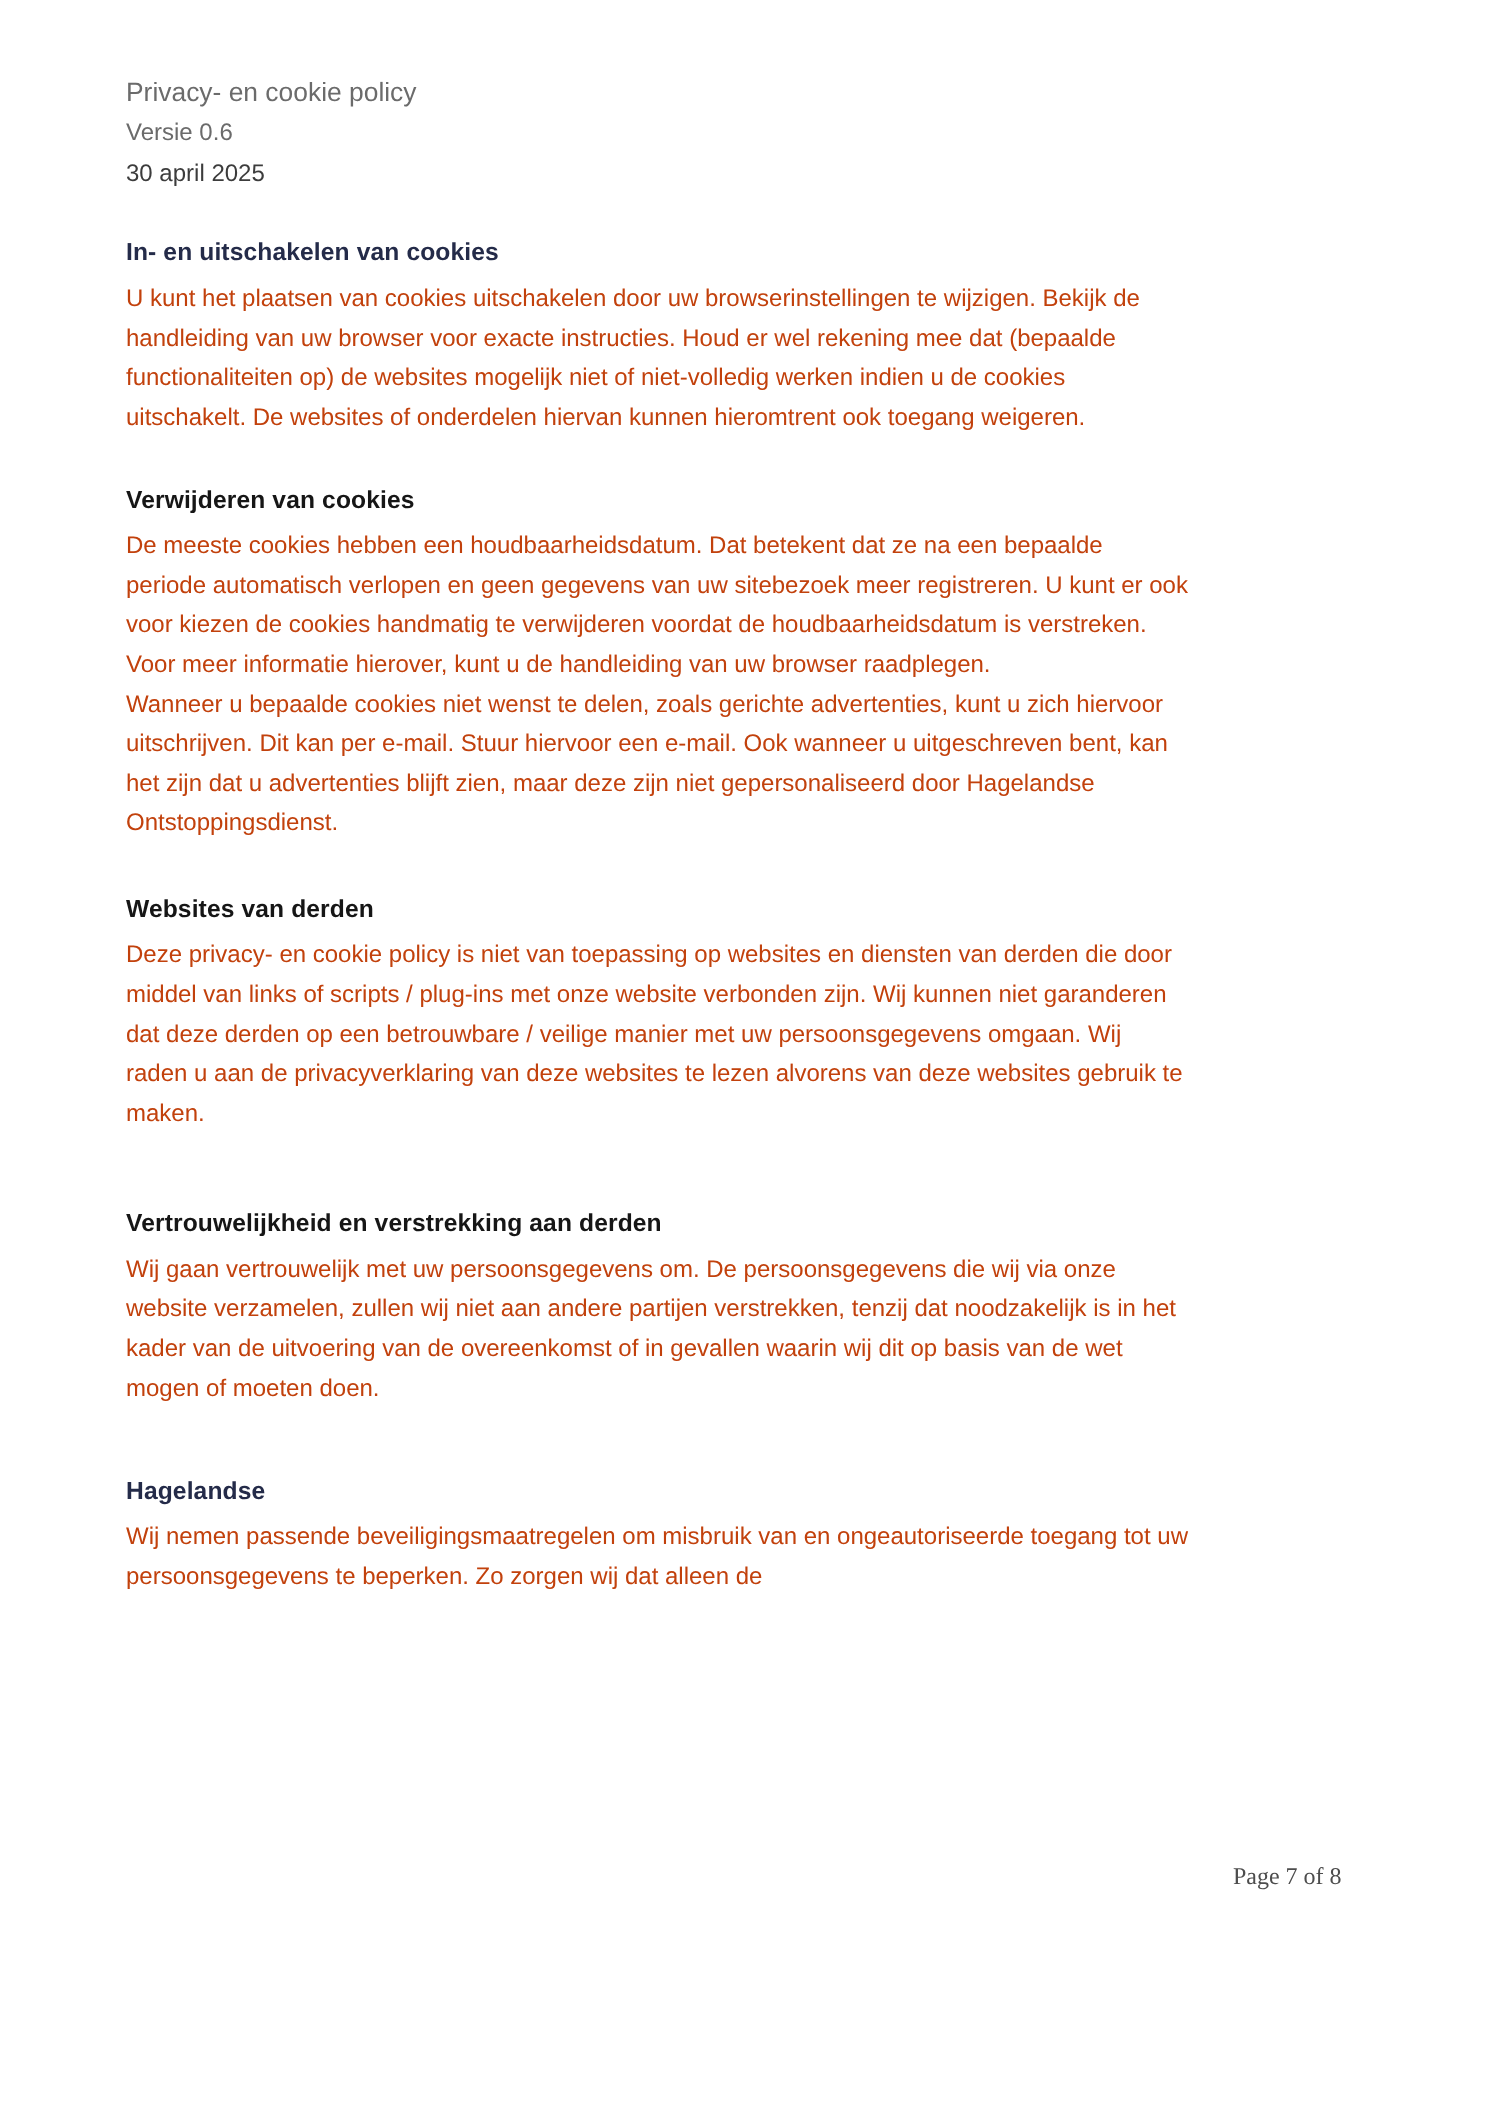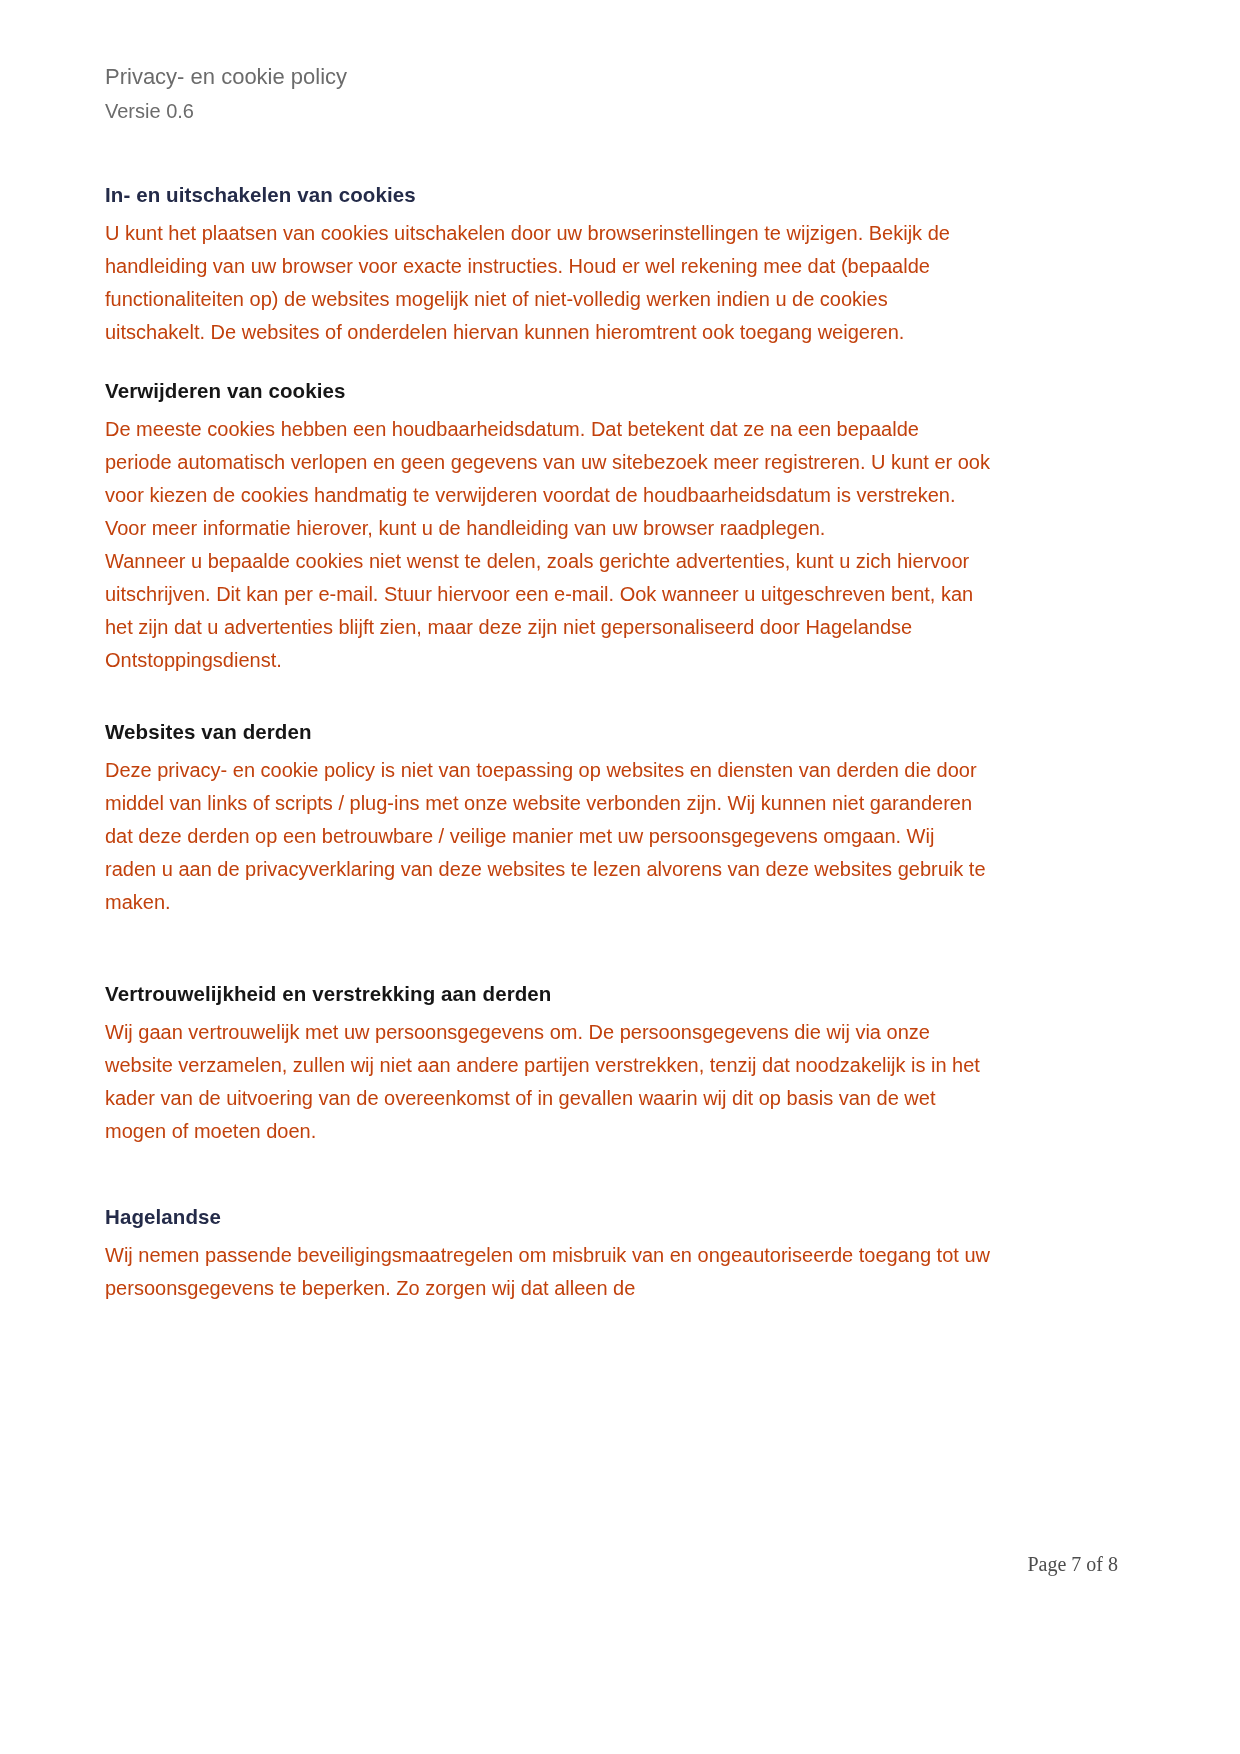--- a/index.html
+++ b/index.html
@@ -56,22 +56,22 @@
   }
   .section h2.navy  { color: #242b49; }
   .section h2.black { color: #161616; }
   .section p {
     font-size: 20px;
     color: #c2410c;
     line-height: 33px;
     margin: 0;
     max-width: 885px;
   }
-  .gap-s1 { margin-top: 58px; }
-  .gap-s2 { margin-top: 29px; }
+  .gap-s1 { margin-top: 40px; }
+  .gap-s2 { margin-top: 39px; }
   .gap-p2 { margin-top: 26px; }
   .gap-s3 { margin-top: 42px; }
   .gap-s4 { margin-top: 62px; }
   .gap-s5 { margin-top: 56px; }
   .footer {
     position: absolute;
     top: 1553px;
     right: 122px;
     font-family: "Liberation Serif", "DejaVu Serif", serif;
     font-size: 20px;
@@ -80,20 +80,21 @@
   }
 </style>
 </head>
 <body>
 
 <div class="page">
   <div class="content">
 
     <h1 class="doc-title">Privacy- en cookie policy</h1>
     <div class="doc-version">Versie 0.6</div>
+    <div class="doc-date">30 april 2025</div>
 
     <div class="section gap-s1">
       <h2 class="navy">In- en uitschakelen van cookies</h2>
       <p>U kunt het plaatsen van cookies uitschakelen door uw browserinstellingen te wijzigen. Bekijk de handleiding van uw browser voor exacte instructies. Houd er wel rekening mee dat (bepaalde functionaliteiten op) de websites mogelijk niet of niet-volledig werken indien u de cookies uitschakelt. De websites of onderdelen hiervan kunnen hieromtrent ook toegang weigeren.</p>
     </div>
 
     <div class="section gap-s2">
       <h2 class="black">Verwijderen van cookies</h2>
       <p>De meeste cookies hebben een houdbaarheidsdatum. Dat betekent dat ze na een bepaalde periode automatisch verlopen en geen gegevens van uw sitebezoek meer registreren. U kunt er ook voor kiezen de cookies handmatig te verwijderen voordat de houdbaarheidsdatum is verstreken. Voor meer informatie hierover, kunt u de handleiding van uw browser raadplegen.</p>
       <p class="gap-p2">Wanneer u bepaalde cookies niet wenst te delen, zoals gerichte advertenties, kunt u zich hiervoor uitschrijven. Dit kan per e-mail. Stuur hiervoor een e-mail. Ook wanneer u uitgeschreven bent, kan het zijn dat u advertenties blijft zien, maar deze zijn niet gepersonaliseerd door Hagelandse Ontstoppingsdienst.</p>

